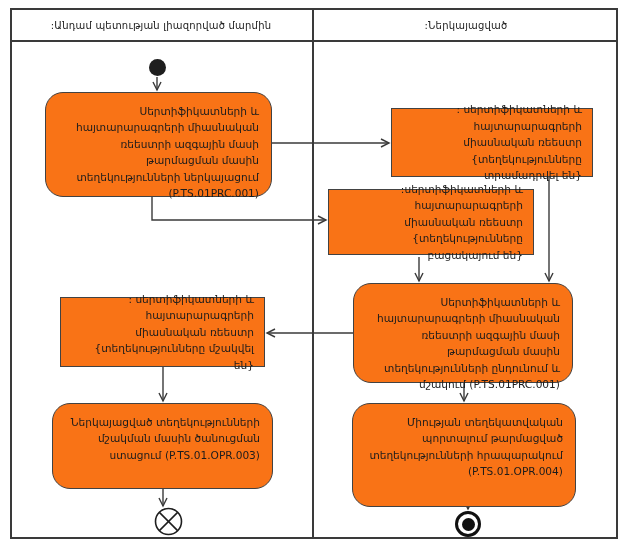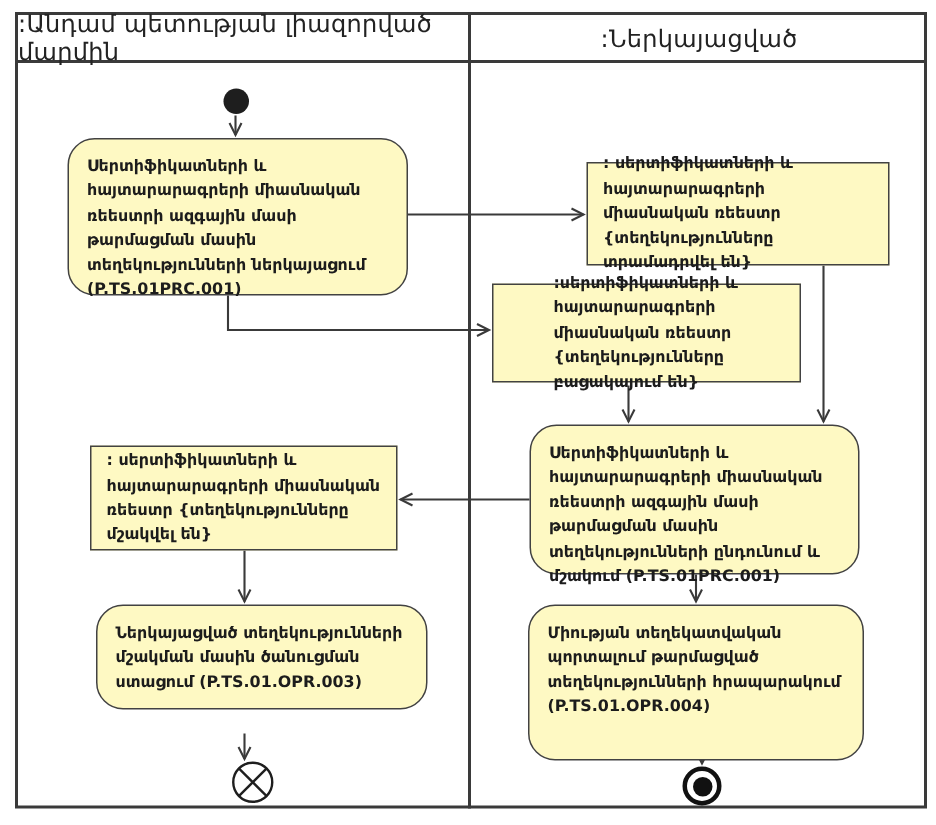--- a/index.html
+++ b/index.html
@@ -16,27 +16,27 @@
     position:absolute; left:10px; top:8px; width:608px; height:34px;
     border-bottom:2px solid #3a3a3a;
   }
   .lane-divider {
     position:absolute; left:312px; top:8px; width:2px; height:531px;
     background:#3a3a3a;
   }
   .lane-header {
     position:absolute; top:8px; height:34px; display:flex;
     align-items:center; justify-content:center;
-    font-size:16px; letter-spacing:0.2px; color:#222;
+    font-size:10px; letter-spacing:0.2px; color:#222;
   }
   .lane-header.left  { left:12px;  width:298px; }
   .lane-header.right { left:316px; width:300px; }
 
-  .node { position:absolute; background:#fef9c3; text-align:left;
-          font-size:10.6px; line-height:1.55; color:#1c1c1c;font-weight:bold; }
+  .node { position:absolute; background:#f97316; text-align:right;
+          font-size:10.6px; line-height:1.55; color:#1c1c1c; }
   .action { border:1.6px solid #424242; border-radius:18px; padding:10px 12px 4px 12px; }
   .obj    { border:1.5px solid #424242; border-radius:0;
             display:flex; align-items:center; justify-content:center; padding:4px 10px; }
 
   .start-node {
     position:absolute; left:149px; top:59px; width:17px; height:17px;
     border-radius:50%; background:#1e1e1e;
   }
   .final-icon { position:absolute; }
   .activity-final {
@@ -98,21 +98,21 @@
   </div>
 
   <div class="node action" style="left:353px; top:283px; width:220px; height:100px;">
     <span>Սերտիֆիկատների և հայտարարագրերի միասնական ռեեստրի ազգային մասի թարմացման մասին տեղեկությունների ընդունում և մշակում (P.TS.01PRC.001)</span>
   </div>
 
   <div class="node obj" style="left:60px; top:297px; width:205px; height:70px;">
     <span>: սերտիֆիկատների և հայտարարագրերի միասնական ռեեստր {տեղեկությունները մշակվել են}</span>
   </div>
 
-  <div class="node action" style="left:64px; top:403px; width:221px; height:70px;">
+  <div class="node action" style="left:52px; top:403px; width:221px; height:86px;">
     <span>Ներկայացված տեղեկությունների մշակման մասին ծանուցման ստացում (P.TS.01.OPR.003)</span>
   </div>
 
   <div class="node action" style="left:352px; top:403px; width:224px; height:104px;">
     <span>Միության տեղեկատվական պորտալում թարմացված տեղեկությունների հրապարակում (P.TS.01.OPR.004)</span>
   </div>
 
   <svg class="final-icon" style="left:154px; top:507px;" width="29" height="29" viewBox="0 0 29 29">
     <circle cx="14.5" cy="14.5" r="13" fill="none" stroke="#1e1e1e" stroke-width="1.6"></circle>
     <line x1="5.4" y1="5.4" x2="23.6" y2="23.6" stroke="#1e1e1e" stroke-width="1.6"></line>

